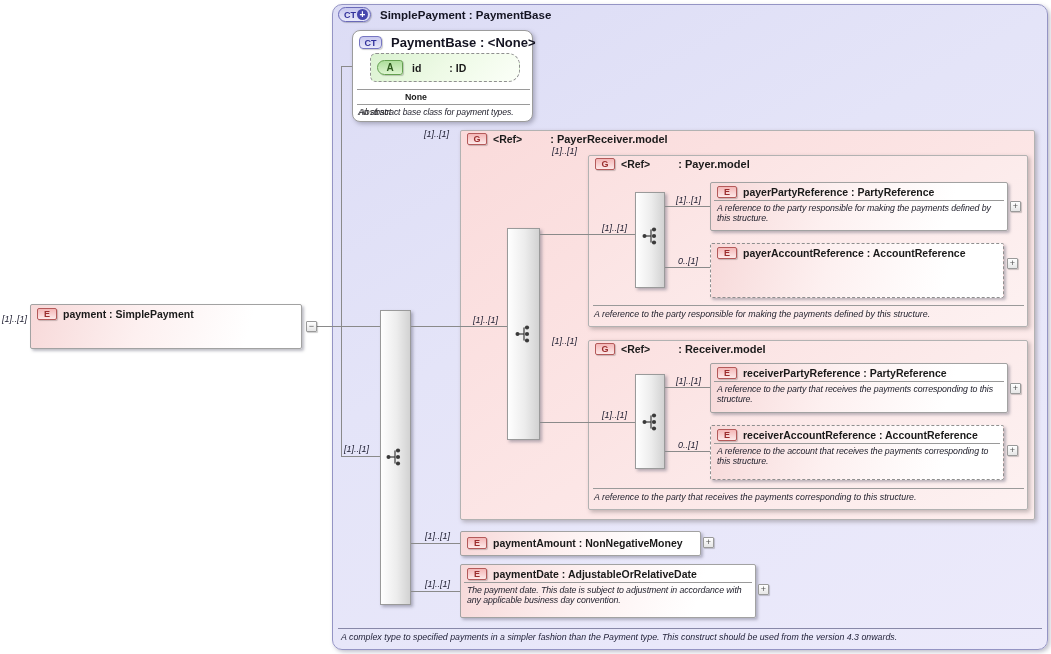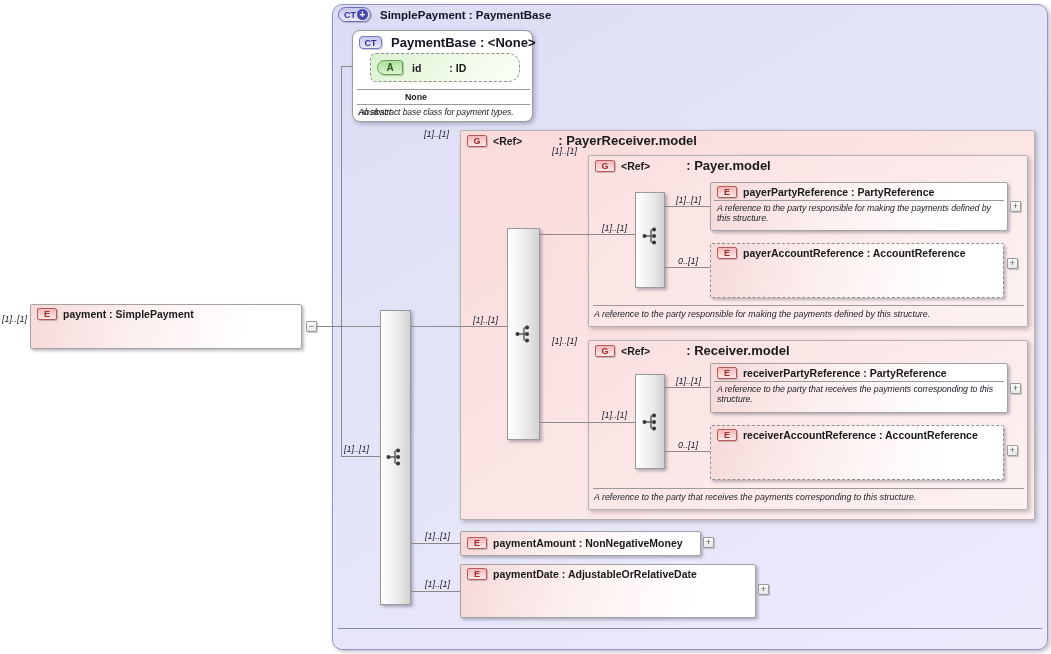--- a/index.html
+++ b/index.html
@@ -46,21 +46,21 @@
   .etitle { font-size:10.5px; font-weight:bold; color:#1a1a1a; white-space:nowrap; }
   .edesc { border-top:1px solid #9a9a9a; margin:0 3px; padding:2px 3px 3px 3px;
       font-size:8.8px; font-style:italic; color:#23232f; letter-spacing:-0.1px; line-height:1.18; }
 
   
   .gbox { position:absolute; background:linear-gradient(145deg,#fadbdb 0%, #fce6e6 55%, #fdeeee 100%);
       border:1px solid #b2b2b2; border-radius:2px; box-shadow:2px 2px 4px rgba(100,90,90,.4); z-index:3; }
   .gbox.inner { background:linear-gradient(145deg,#fbe0e0 0%, #fcebeb 60%, #fdf1f1 100%); z-index:4; }
   .ghead { position:absolute; display:flex; align-items:center; z-index:5; }
   .gname { font-size:10.5px; font-weight:bold; color:#1a1a1a; margin-left:6px; white-space:nowrap; }
-  .gtype { font-size:13px; font-weight:bold; color:#1a1a1a; margin-left:36px; white-space:nowrap; }
+  .gtype { font-size:11px; font-weight:bold; color:#1a1a1a; margin-left:28px; white-space:nowrap; }
   .gfooter-line { position:absolute; height:1px; background:#9a9a9a; z-index:5; }
   .gfooter-text { position:absolute; font-size:8.8px; font-style:italic; color:#23232f; z-index:5; white-space:nowrap; }
 
   
   .seqbar { position:absolute; background:linear-gradient(90deg,#ffffff 0%, #ececec 55%, #d2d2d2 100%);
       border:1px solid #9a9a9a; box-shadow:2px 2px 3px rgba(90,90,110,.45); z-index:5; }
   .seqicon { position:absolute; z-index:7; }
 
   
   .basebox { position:absolute; left:352px; top:30px; width:181px; height:92px; background:#ffffff;
@@ -91,20 +91,21 @@
 
   <div class="outerbox"></div>
   <div class="outerhead">
     <span class="ct-pill">
       <span>CT</span>
       <span class="plus-dot">+</span>
     </span>
     <span class="outertitle">SimplePayment : PaymentBase</span>
   </div>
   <div class="outerfooter-line"></div>
+  <div class="outerfooter-text">A complex type to specified payments in a simpler fashion than the Payment type. This construct should be used from the version 4.3 onwards.</div>
 
   <span class="card" style="left:2px; top:314px;">[1]..[1]</span>
   <div class="ebox" style="left:30px; top:304px; width:272px; height:45px;">
     <div class="ehead">
       <span class="badge badge-e">E</span>
       <span class="etitle">payment : SimplePayment</span>
     </div>
   </div>
   <div class="pm" style="left:306px; top:321px;">−</div>
   <div class="hline" style="left:317px; top:326px; width:63px;"></div>
@@ -234,20 +235,21 @@
   </div>
   <div class="pm" style="left:1010px; top:383px;">+</div>
 
   <div class="hline" style="left:665px; top:451px; width:45px;"></div>
   <span class="card" style="left:678px; top:440px;">0..[1]</span>
   <div class="ebox dashed" style="left:710px; top:425px; width:294px; height:55px;">
     <div class="ehead">
       <span class="badge badge-e">E</span>
       <span class="etitle">receiverAccountReference : AccountReference</span>
     </div>
+    <div class="edesc">A reference to the account that receives the payments corresponding to this structure.</div>
   </div>
   <div class="pm" style="left:1007px; top:445px;">+</div>
 
   <div class="gfooter-line" style="left:593px; top:488px; width:431px;"></div>
   <div class="gfooter-text" style="left:594px; top:492px;">A reference to the party that receives the payments corresponding to this structure.</div>
 
   <div class="hline" style="left:411px; top:543px; width:49px;"></div>
   <span class="card" style="left:425px; top:531px;">[1]..[1]</span>
   <div class="ebox" style="left:460px; top:531px; width:241px; height:25px;">
     <div class="ehead" style="padding-top:5px;">
@@ -257,16 +259,17 @@
   </div>
   <div class="pm" style="left:703px; top:537px;">+</div>
 
   <div class="hline" style="left:411px; top:591px; width:49px;"></div>
   <span class="card" style="left:425px; top:579px;">[1]..[1]</span>
   <div class="ebox" style="left:460px; top:564px; width:296px; height:54px;">
     <div class="ehead">
       <span class="badge badge-e">E</span>
       <span class="etitle">paymentDate : AdjustableOrRelativeDate</span>
     </div>
+    <div class="edesc">The payment date. This date is subject to adjustment in accordance with any applicable business day convention.</div>
   </div>
   <div class="pm" style="left:758px; top:584px;">+</div>
 
 </div>
 
 </body></html>

